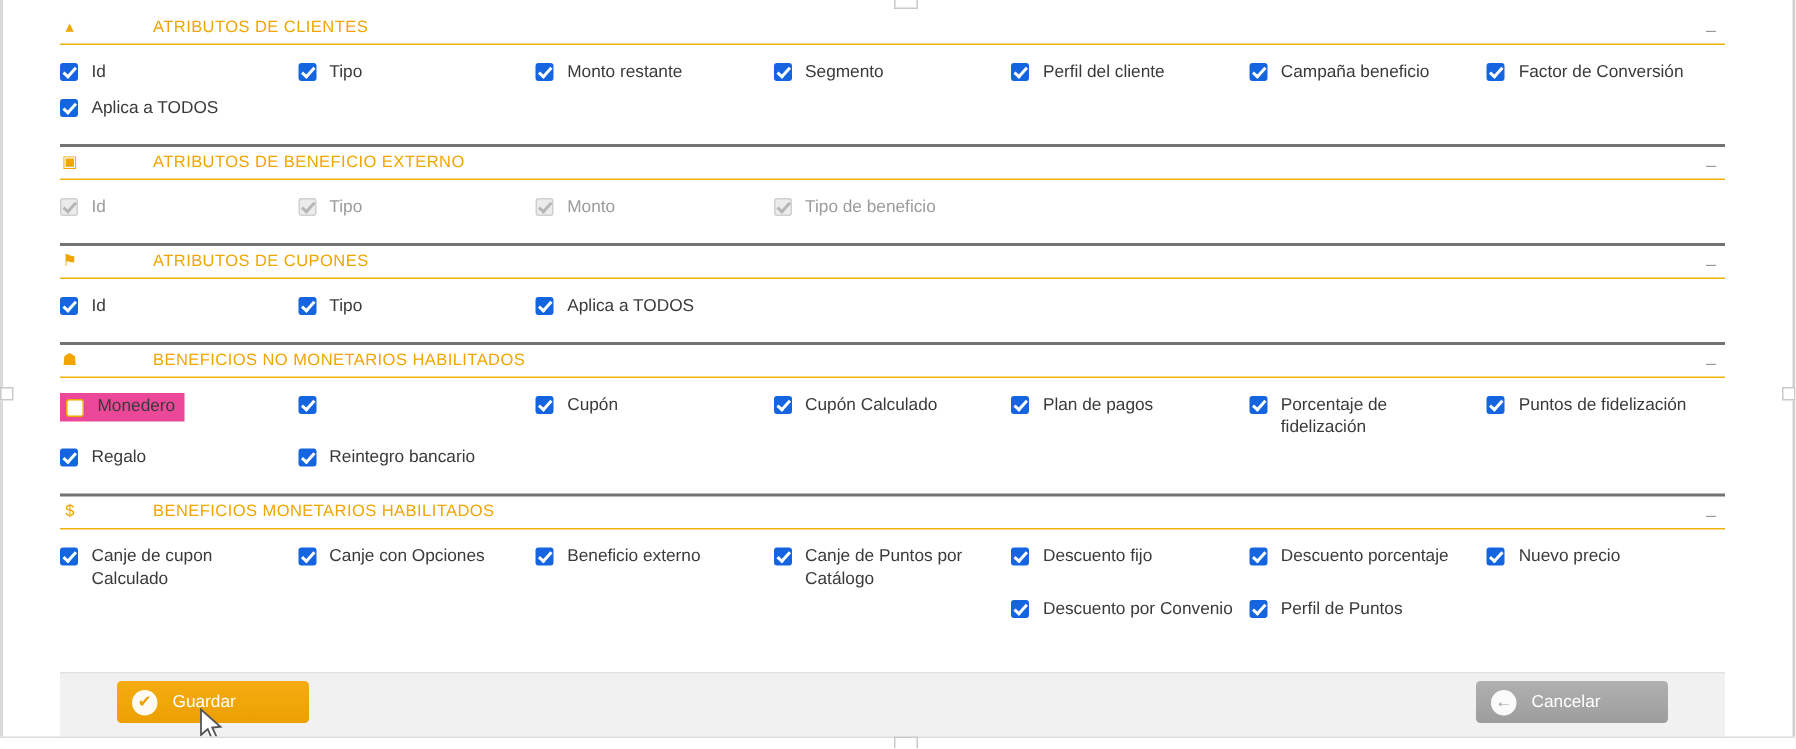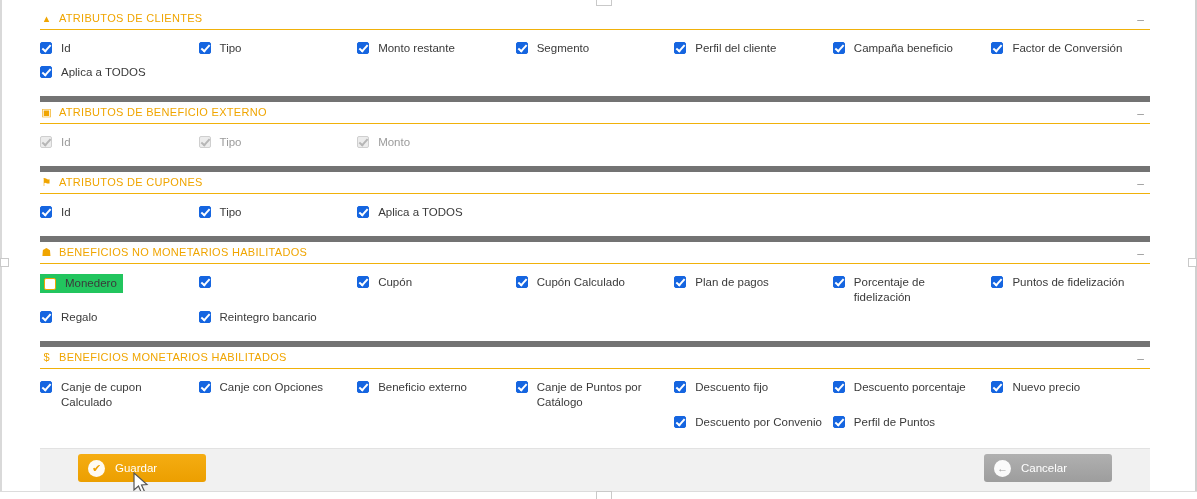--- a/index.html
+++ b/index.html
@@ -47,38 +47,39 @@
     line-height: 1;
     width: 13px;
     text-align: center;
   }
   .section-head .sh-title {
     color: #f0a500;
     font-size: 11px;
     letter-spacing: 0.3px;
     text-transform: uppercase;
     font-weight: normal;
+    margin-left: 43px;
   }
   .section-head .collapse {
     position: absolute;
     right: 6px;
     top: 6px;
     color: #9a9a9a;
     font-size: 12px;
     line-height: 1;
   }
 
   
   .grid {
     display: grid;
     grid-template-columns: repeat(7, 1fr);
     column-gap: 0px;
     row-gap: 0px;
     padding: 10px 0 8px 0;
-    border-bottom: 6px solid #737373;
+    border-bottom: 2px solid #737373;
   }
   .grid.no-border { border-bottom: none; }
   .cell {
     display: flex;
     align-items: flex-start;
     padding: 0 8px 4px 0;
     min-height: 24px;
     box-sizing: border-box;
   }
   .cell .lbl {
@@ -137,21 +138,21 @@
   }
   .cell.highlight .lbl {
     background: #ffff00;
     color: #3a3a3a;
     padding: 1px 4px 1px 2px;
   }
   .cell.highlight {
     background: transparent;
   }
   .cell.highlight .hl-wrap {
-    background: #22c55e;
+    background: #ec4899;
     display: inline-flex;
     align-items: center;
     padding: 2px 6px 2px 4px;
     justify-content: center;
   }
   .cell.highlight .cb { margin-top: 1px; }
 
   
   .footer {
     position: absolute;
@@ -317,20 +318,24 @@
           <span class="lbl">Id</span>
         </div>
         <div class="cell disabled">
           <span class="cb disabled"></span>
           <span class="lbl">Tipo</span>
         </div>
         <div class="cell disabled">
           <span class="cb disabled"></span>
           <span class="lbl">Monto</span>
         </div>
+        <div class="cell disabled">
+          <span class="cb disabled"></span>
+          <span class="lbl">Tipo de beneficio</span>
+        </div>
         <div class="cell"></div>
         <div class="cell"></div>
         <div class="cell"></div>
       </div>
     </div>
 
     <div class="section">
       <div class="section-head">
         <span class="sh-icon">⚑</span>
         <span class="sh-title">ATRIBUTOS DE CUPONES</span>

